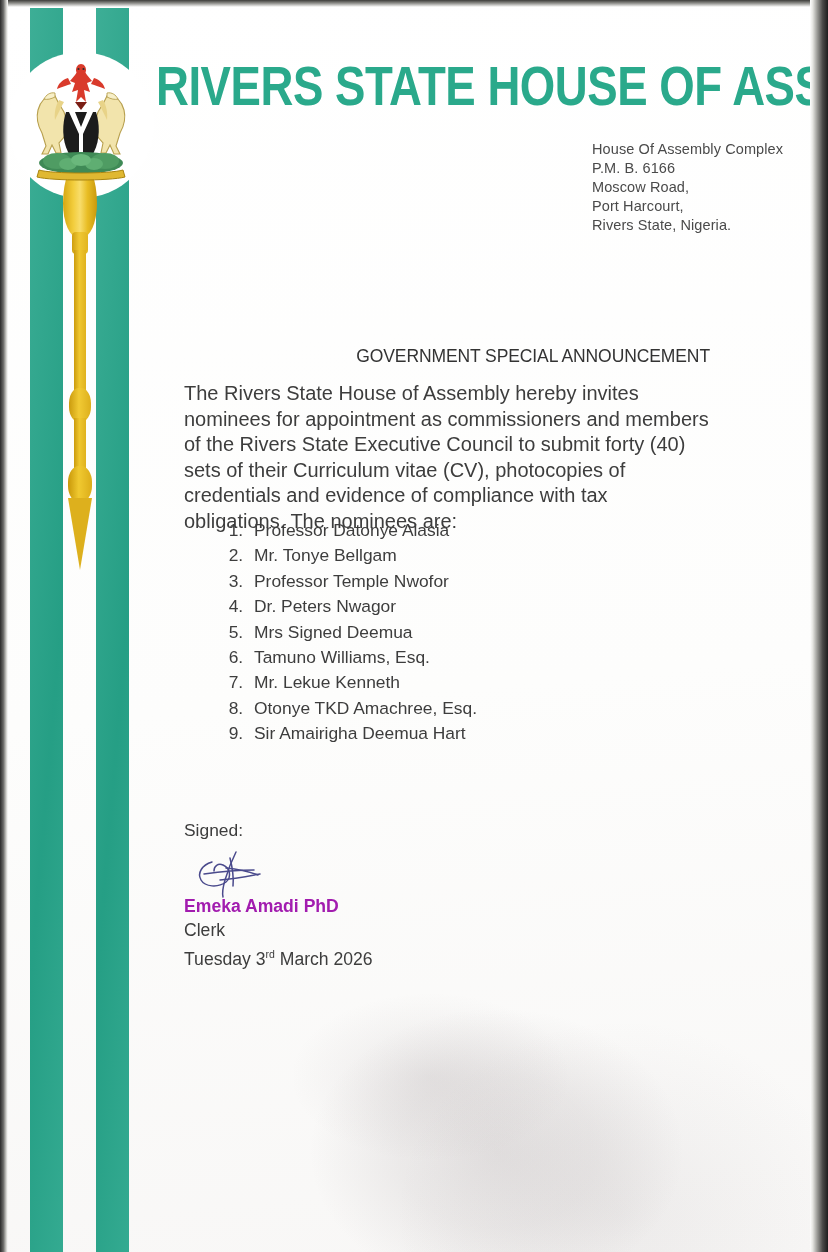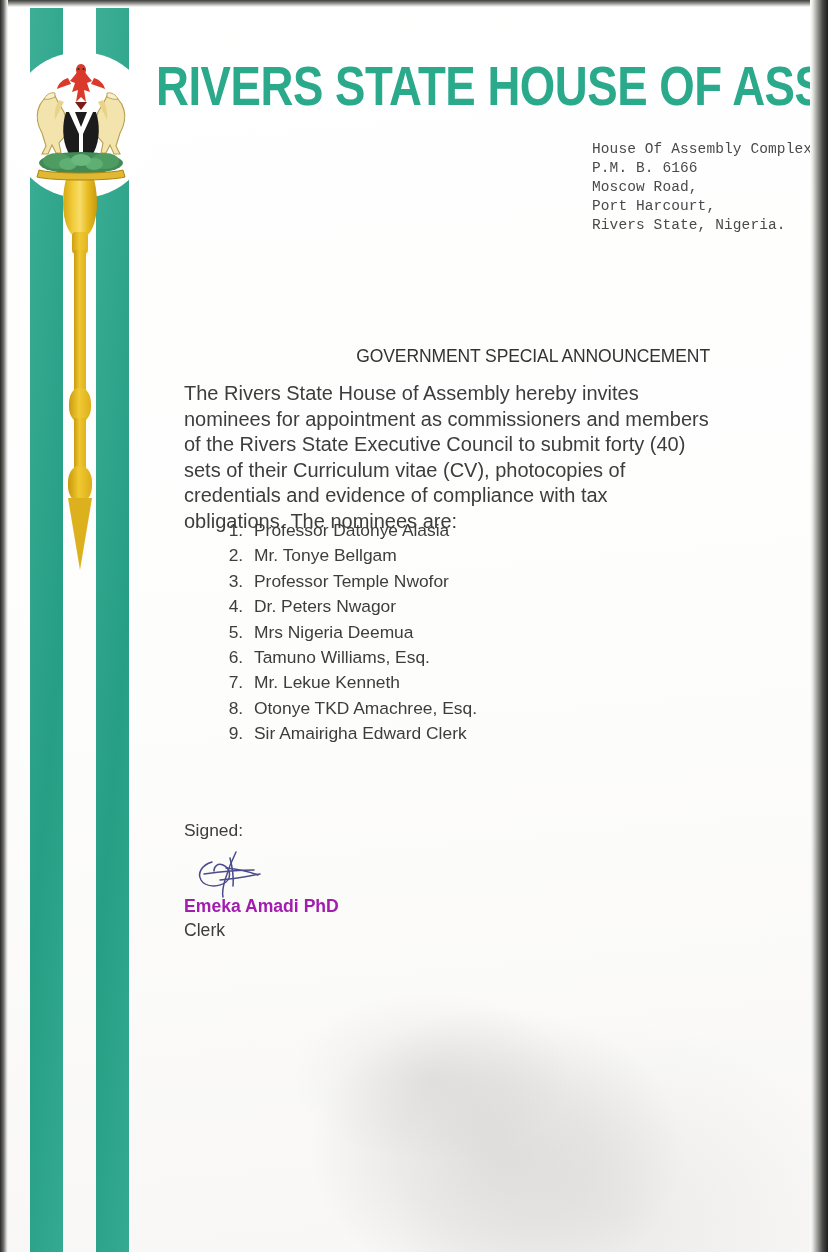--- a/index.html
+++ b/index.html
@@ -162,21 +162,21 @@
 
   .address {
     position: absolute;
     left: 592px;
     top: 140px;
     font-size: 14.5px;
     line-height: 19px;
     color: #4a4a4a;
     letter-spacing: 0.1px;
   }
-  .address div { white-space: nowrap; font-family: Liberation Mono, monospace; }
+  .address div { white-space: nowrap; }
 
   
   .announce-heading {
     position: absolute;
     left: 180px;
     top: 346px;
     width: 530px;
     text-align: right;
     font-size: 17.5px;
     font-weight: 400;
@@ -313,42 +313,43 @@
 
   <div class="announce-heading">GOVERNMENT SPECIAL ANNOUNCEMENT</div>
 
   <div class="intro">The Rivers State House of Assembly hereby invites nominees for appointment as commissioners and members of the Rivers State Executive Council to submit forty (40) sets of their Curriculum vitae (CV), photocopies of credentials and evidence of compliance with tax obligations. The nominees are:</div>
 
   <ol class="nominee-list">
     <li>Professor Datonye Alasia</li>
     <li>Mr. Tonye Bellgam</li>
     <li>Professor Temple Nwofor</li>
     <li>Dr. Peters Nwagor</li>
-    <li>Mrs Nigeria Deemua</li>
+    <li>Mrs Signed Deemua</li>
     <li>Tamuno Williams, Esq.</li>
     <li>Mr. Lekue Kenneth</li>
     <li>Otonye TKD Amachree, Esq.</li>
-    <li>Sir Amairigha Edward Clerk</li>
+    <li>Sir Amairigha Deemua Hart</li>
   </ol>
 
 
   <div class="signed-label">Signed:</div>
 
   <svg class="signature" viewBox="0 0 92 52">
     <g fill="none" stroke="#4a4a8c" stroke-width="1.5" stroke-linecap="round">
       <path d="M20 14 C10 17 5 25 9 32 C13 39 26 40 34 34 C40 29 38 20 31 17 C26 15 22 18 22 23"></path>
       <path d="M44 4 C40 12 36 22 33 32 C31 39 30 45 31 49"></path>
       <path d="M38 10 C40 18 42 28 41 38"></path>
       <path d="M12 26 C26 24 44 22 62 22"></path>
       <path d="M28 32 C40 31 52 29 68 26"></path>
       <path d="M34 20 C44 21 56 23 66 27"></path>
     </g>
   </svg>
 
   <div class="signoff">
     <div class="name">Emeka Amadi PhD</div>
     <div>Clerk</div>
+    <div><span>Tuesday 3</span><sup>rd</sup><span> March 2026</span></div>
   </div>
 
   <div class="edge-top"></div>
   <div class="edge-left"></div>
   <div class="edge-right"></div>
 </div>
 
 </body></html>

